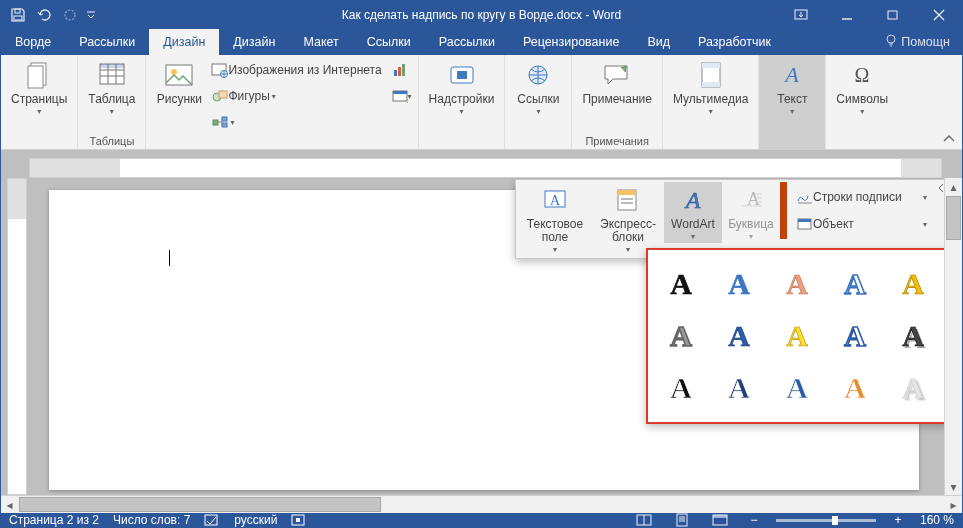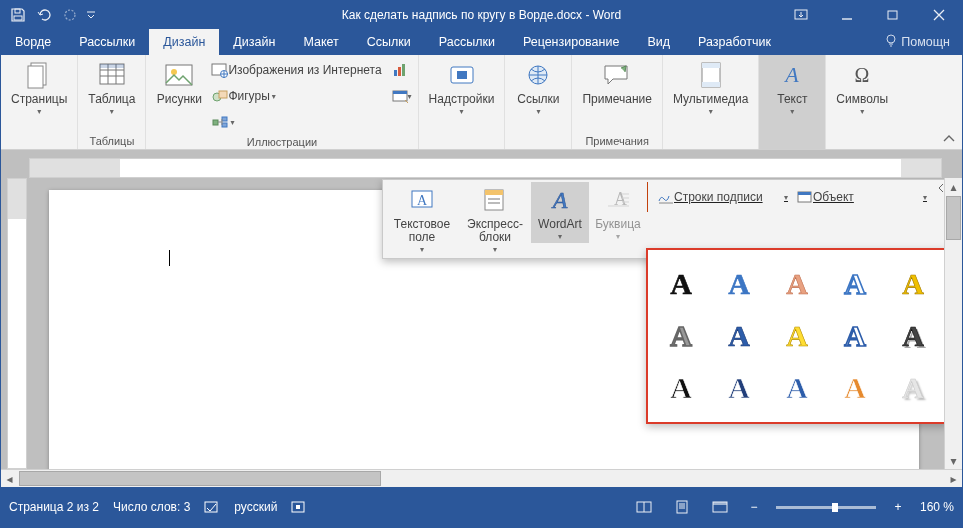--- a/index.html
+++ b/index.html
@@ -65,21 +65,21 @@
   .cursor { position:absolute; left:120px; top:60px; width:1px; height:16px; background:#000; animation:blink 1s step-end infinite; }
   @keyframes blink { 50% { opacity:0; } }
 
   
   .floatpanel {
     position:absolute; right:12px; top:1px;
     background:#f3f3f3; border:1px solid #c9c9c9; box-shadow:0 3px 8px rgba(0,0,0,0.25);
     display:flex; align-items:flex-start; padding:2px;
   }
   .floatpanel .bigbtn.hl { background:#d0d0d0; }
-  .floatpanel-right { display:flex; flex-direction:row; gap:1px; padding:2px 4px 2px 6px; border-left:1px solid #c2410c;text-decoration:underline; }
+  .floatpanel-right { display:flex; flex-direction:column; gap:1px; padding:2px 4px 2px 6px; border-left:7px solid #c2410c; }
   .floatpanel-right .smallbtn { min-width:130px; }
   .floatpanel-right .drop-sm { font-size:8px; color:#666; margin-left:auto; }
   .floatpanel .drop-outer { display:flex; align-items:center; justify-content:center; width:12px; color:#666; }
 
   
   .wordart-gallery {
     position:absolute; right:14px; top:70px;
     background:#fff; border:2px solid #db3b2a; padding:10px 6px;
     display:grid; grid-template-columns:repeat(5, 54px); grid-auto-rows:48px; gap:4px;
     box-shadow:0 3px 8px rgba(0,0,0,0.25);
@@ -96,21 +96,21 @@
   .vscroll .arrow { height:17px; display:flex; align-items:center; justify-content:center; color:#666; }
   .vscroll .thumb { flex:0 0 42px; background:#c4c4c4; margin:1px; border:1px solid #a8a8a8; border-radius:0; }
   .vscroll .track { flex:1; }
 
   .hscroll-row { height:17px; background:#f0f0f0; border-top:1px solid #d0d0d0; display:flex; align-items:stretch; }
   .hscroll-row .arrow { width:17px; display:flex; align-items:center; justify-content:center; color:#666; }
   .hscroll-row .track { flex:1; position:relative; }
   .hscroll-row .thumb { position:absolute; left:1px; top:1px; bottom:1px; width:360px; background:#c4c4c4; border:1px solid #a8a8a8; }
 
   
-  .statusbar { height:40px; background:var(--status-bg); color:#fff; display:flex; align-items:center; font-size:12px; padding:0 8px; gap:14px; }
+  .statusbar { height:14px; background:var(--status-bg); color:#fff; display:flex; align-items:center; font-size:12px; padding:0 8px; gap:14px; }
   .statusbar .sb-item { display:flex; align-items:center; gap:4px; }
   .statusbar .sep-flex { flex:1; }
   .statusbar .viewbtn { width:24px; height:20px; display:flex; align-items:center; justify-content:center; opacity:0.9; }
   .statusbar .zoomslider { width:100px; height:3px; background:rgba(255,255,255,0.6); position:relative; }
   .statusbar .zoomslider .knob { position:absolute; left:56%; top:-3px; width:6px; height:9px; background:#fff; }
   .statusbar .zoombtn { width:16px; text-align:center; }
 
   svg { overflow:visible; }
 </style>
 </head>
@@ -288,21 +288,20 @@
               <svg width="16" height="14" viewBox="0 0 16 14">
                   <rect x="1" y="2" width="14" height="10" fill="#fff" stroke="#777"></rect>
                   <rect x="1" y="2" width="14" height="3" fill="#4178c1"></rect>
                   <path d="M13 11l3 3" stroke="#c7a060"></path>
                 </svg>
             </div>
             <span style="font-size:8px;color:#666">▾</span>
           </div>
         </div>
       </div>
-      <div class="group-label">Иллюстрации</div>
     </div>
 
     <div class="group">
       <div class="group-body">
         <div class="bigbtn">
           <div class="ic">
             <svg width="26" height="24" viewBox="0 0 26 24">
                 <rect x="2" y="4" width="22" height="16" rx="2" fill="#fff" stroke="#4178c1"></rect>
                 <rect x="8" y="8" width="10" height="8" fill="#4178c1"></rect>
               </svg>
@@ -514,21 +513,21 @@
       <div class="arrow">◂</div>
       <div class="track">
           <div class="thumb"></div>
         </div>
       <div class="arrow">▸</div>
     </div>
   </div>
 
   <div class="statusbar">
     <div class="sb-item">Страница 2 из 2</div>
-    <div class="sb-item">Число слов: 3</div>
+    <div class="sb-item">Число слов: 7</div>
     <div class="sb-item">
       <svg width="16" height="14" viewBox="0 0 16 14">
           <rect x="1" y="2" width="12" height="10" fill="none" stroke="#fff"></rect>
           <path d="M3 8l3 3 6-7" stroke="#fff" fill="none"></path>
         </svg>
     </div>
     <div class="sb-item">русский</div>
     <div class="sb-item">
       <svg width="14" height="14" viewBox="0 0 14 14">
           <rect x="1" y="2" width="12" height="10" fill="none" stroke="#fff"></rect>

